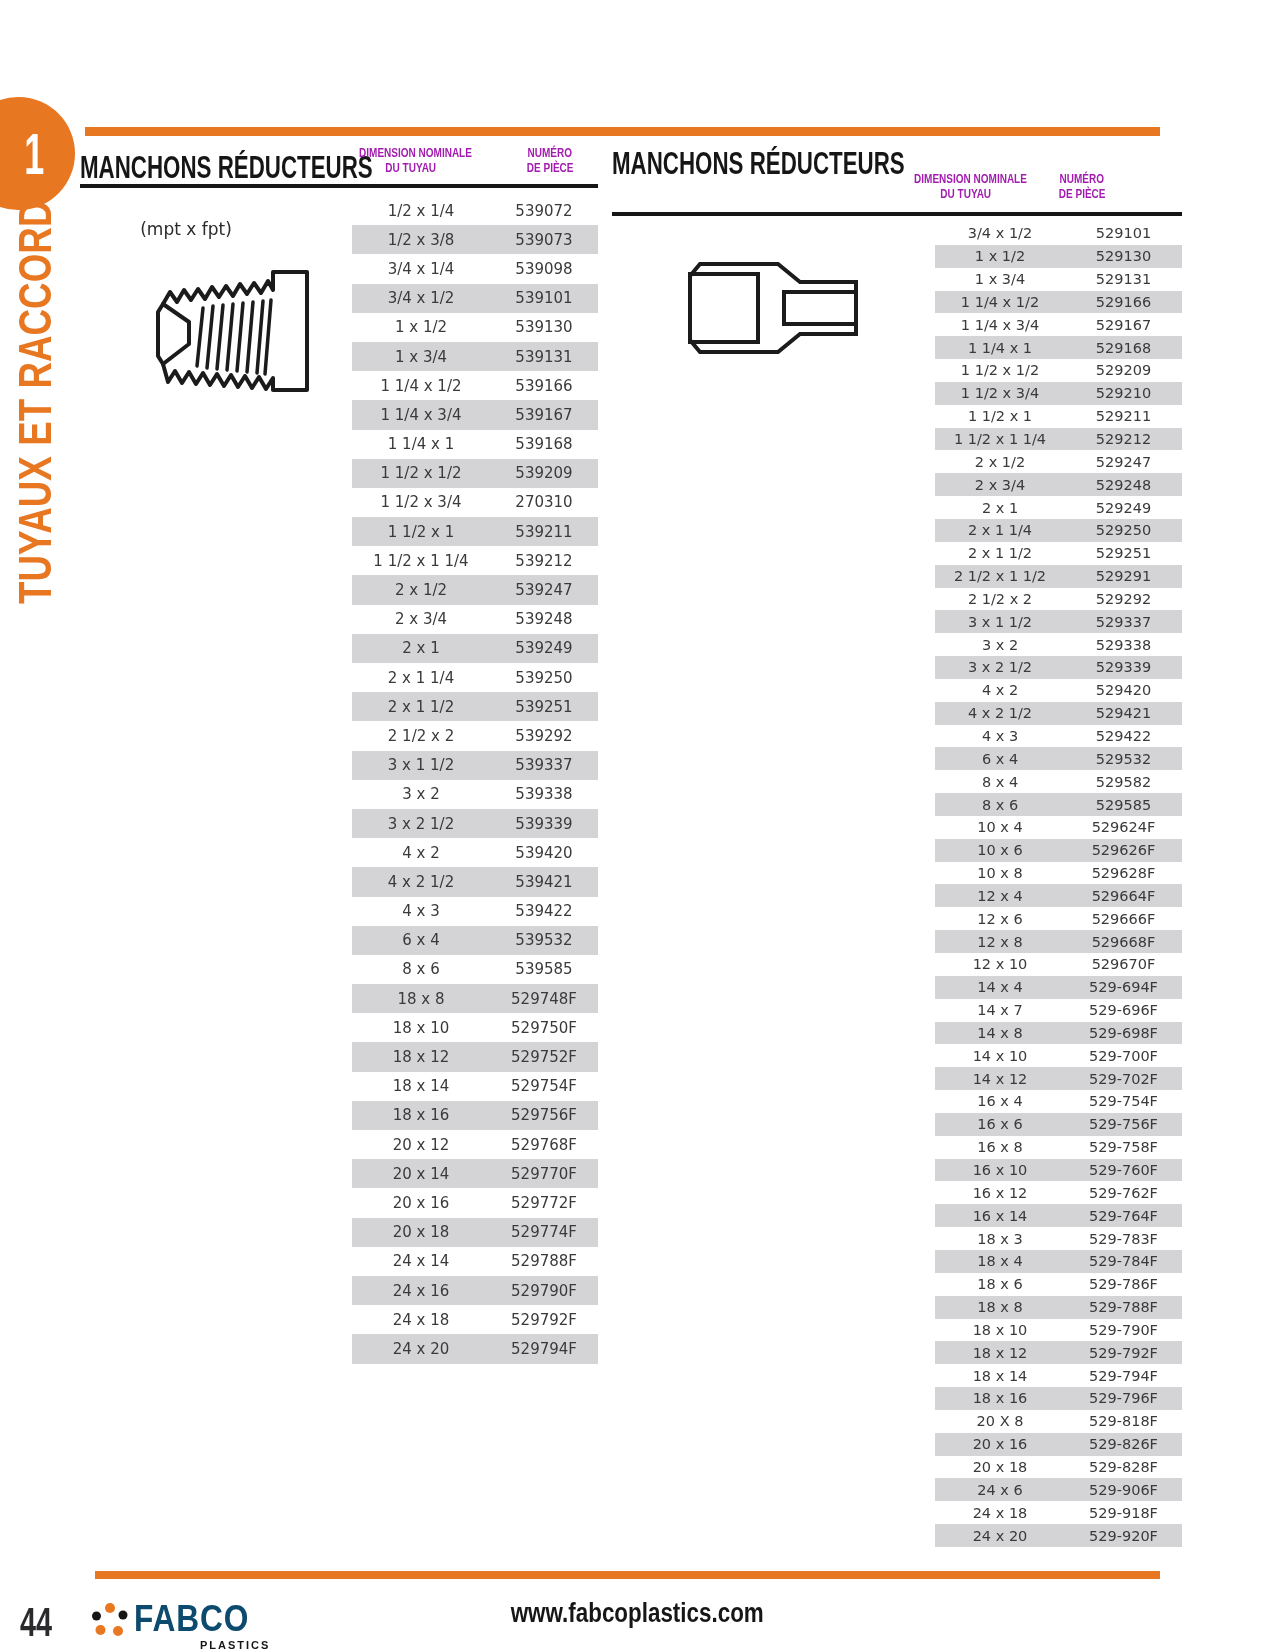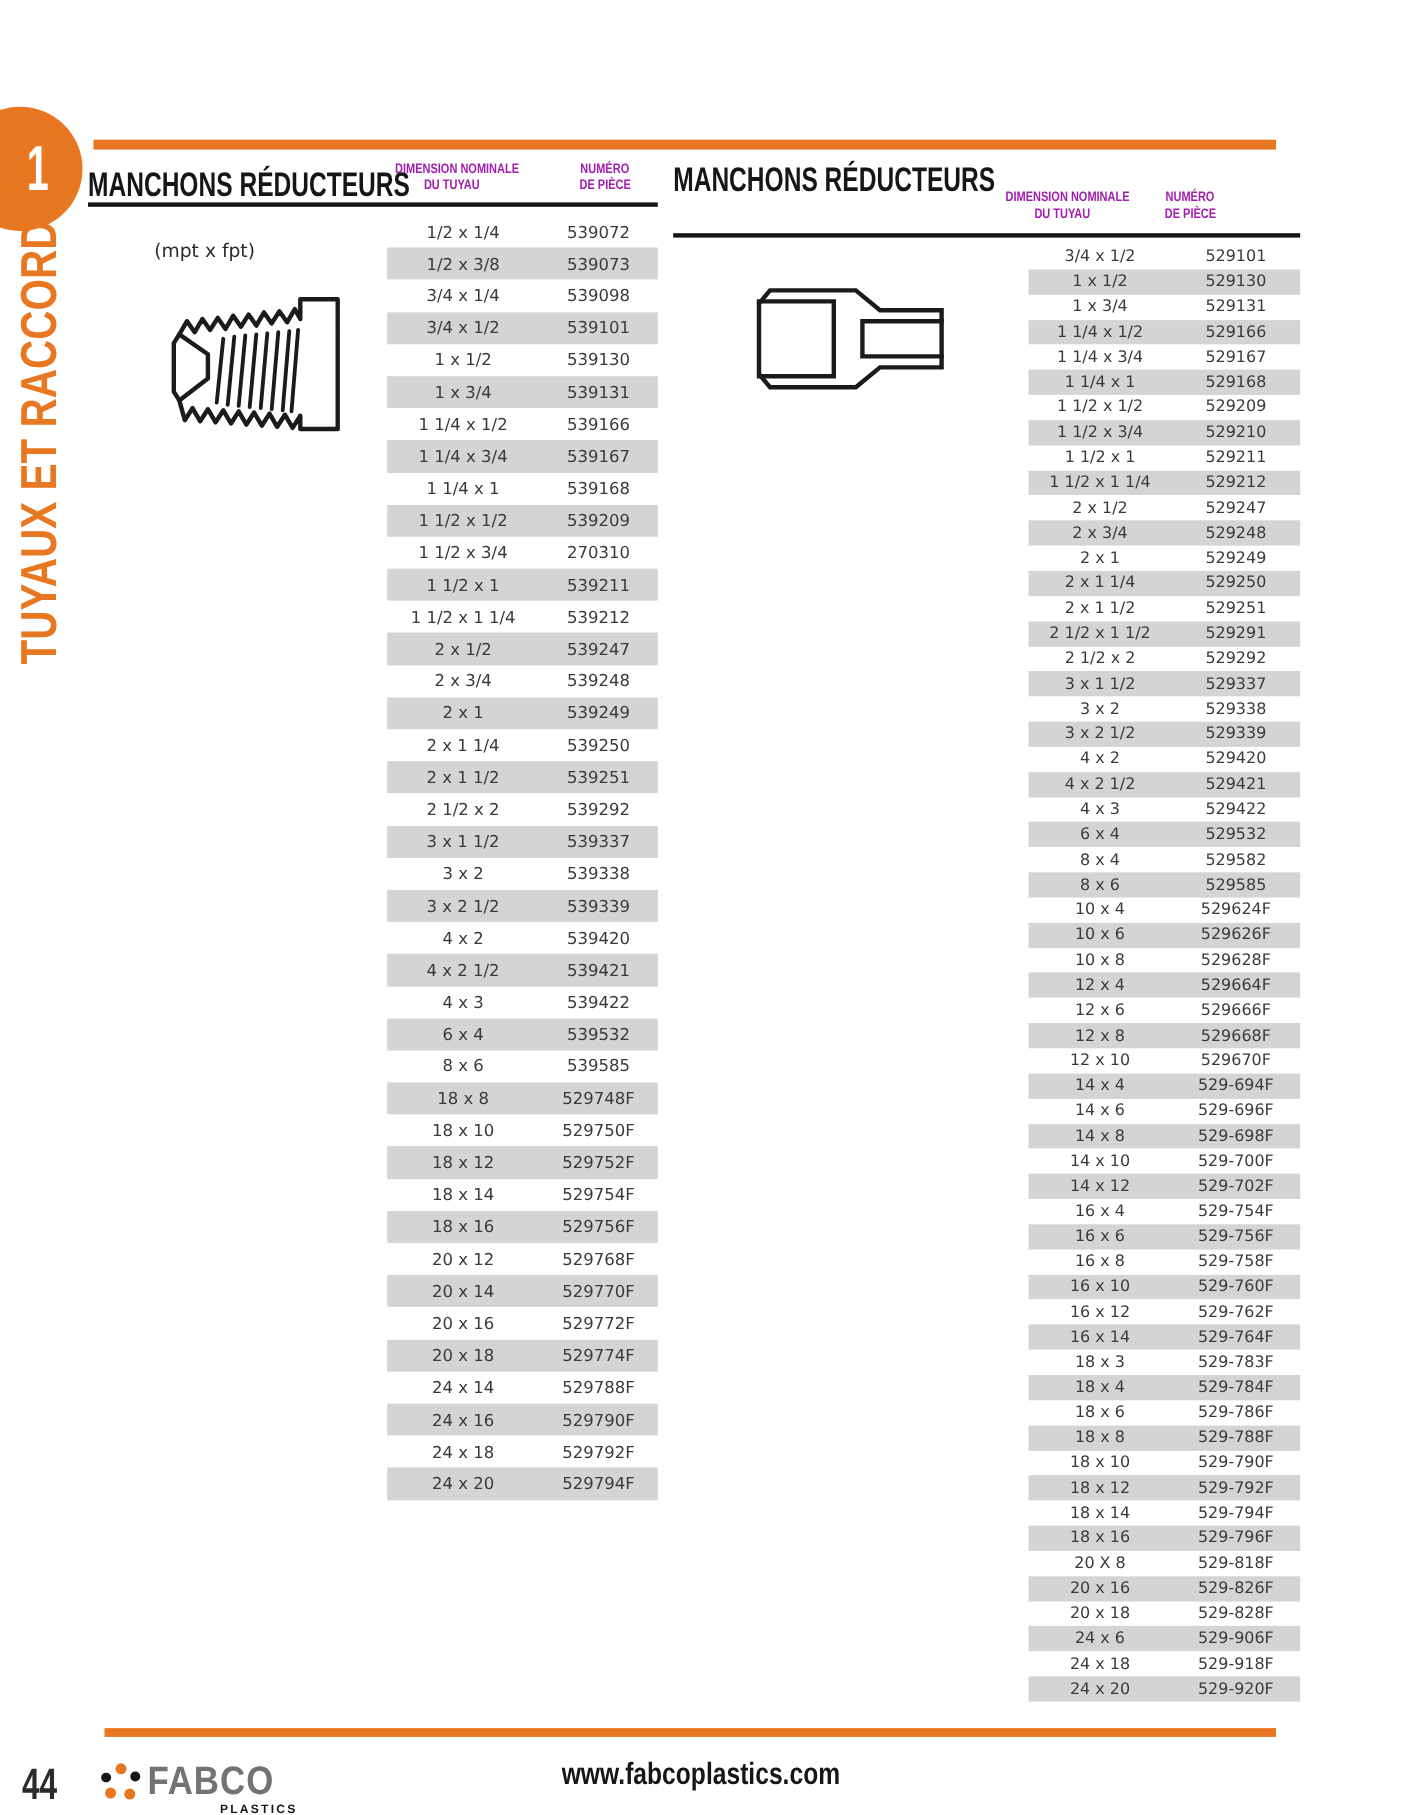--- a/index.html
+++ b/index.html
@@ -45,21 +45,21 @@
   .right-rows .c1{width:130px;} .right-rows .c2{width:117px;}
 
   
   .illus{position:absolute;}
 
   
   .bottom-rule{position:absolute;left:95px;top:1571px;width:1065px;height:8px;background:#E87722;}
   .page-number{position:absolute;left:20px;top:1600px;color:#2b2b2d;
                 font-family:"Liberation Sans",sans-serif;font-weight:bold;font-size:40px;}
   .logo-icon{position:absolute;left:90px;top:1601px;}
-  .logo-text{position:absolute;left:134px;top:1598px;color:#737373;
+  .logo-text{position:absolute;left:134px;top:1598px;color:#0c4a6e;
                 font-family:"Liberation Sans",sans-serif;font-weight:bold;font-size:36px;letter-spacing:1px;}
   .logo-sub{position:absolute;left:200px;top:1639px;color:#161616;
                 font-family:"Liberation Sans",sans-serif;font-weight:bold;font-size:11px;letter-spacing:2px;}
   .website{position:absolute;left:337px;top:1597px;width:600px;text-align:center;color:#161616;
                 font-family:"Liberation Sans",sans-serif;font-weight:bold;font-size:28px;}
 </style>
 </head>
 <body>
 
 <div class="page">
@@ -421,21 +421,21 @@
         </div>
         <div class="trow">
           <span class="c1">12 x 10</span>
           <span class="c2">529670F</span>
         </div>
         <div class="trow gray">
           <span class="c1">14 x 4</span>
           <span class="c2">529-694F</span>
         </div>
         <div class="trow">
-          <span class="c1">14 x 6</span>
+          <span class="c1">14 x 7</span>
           <span class="c2">529-696F</span>
         </div>
         <div class="trow gray">
           <span class="c1">14 x 8</span>
           <span class="c2">529-698F</span>
         </div>
         <div class="trow">
           <span class="c1">14 x 10</span>
           <span class="c2">529-700F</span>
         </div>

